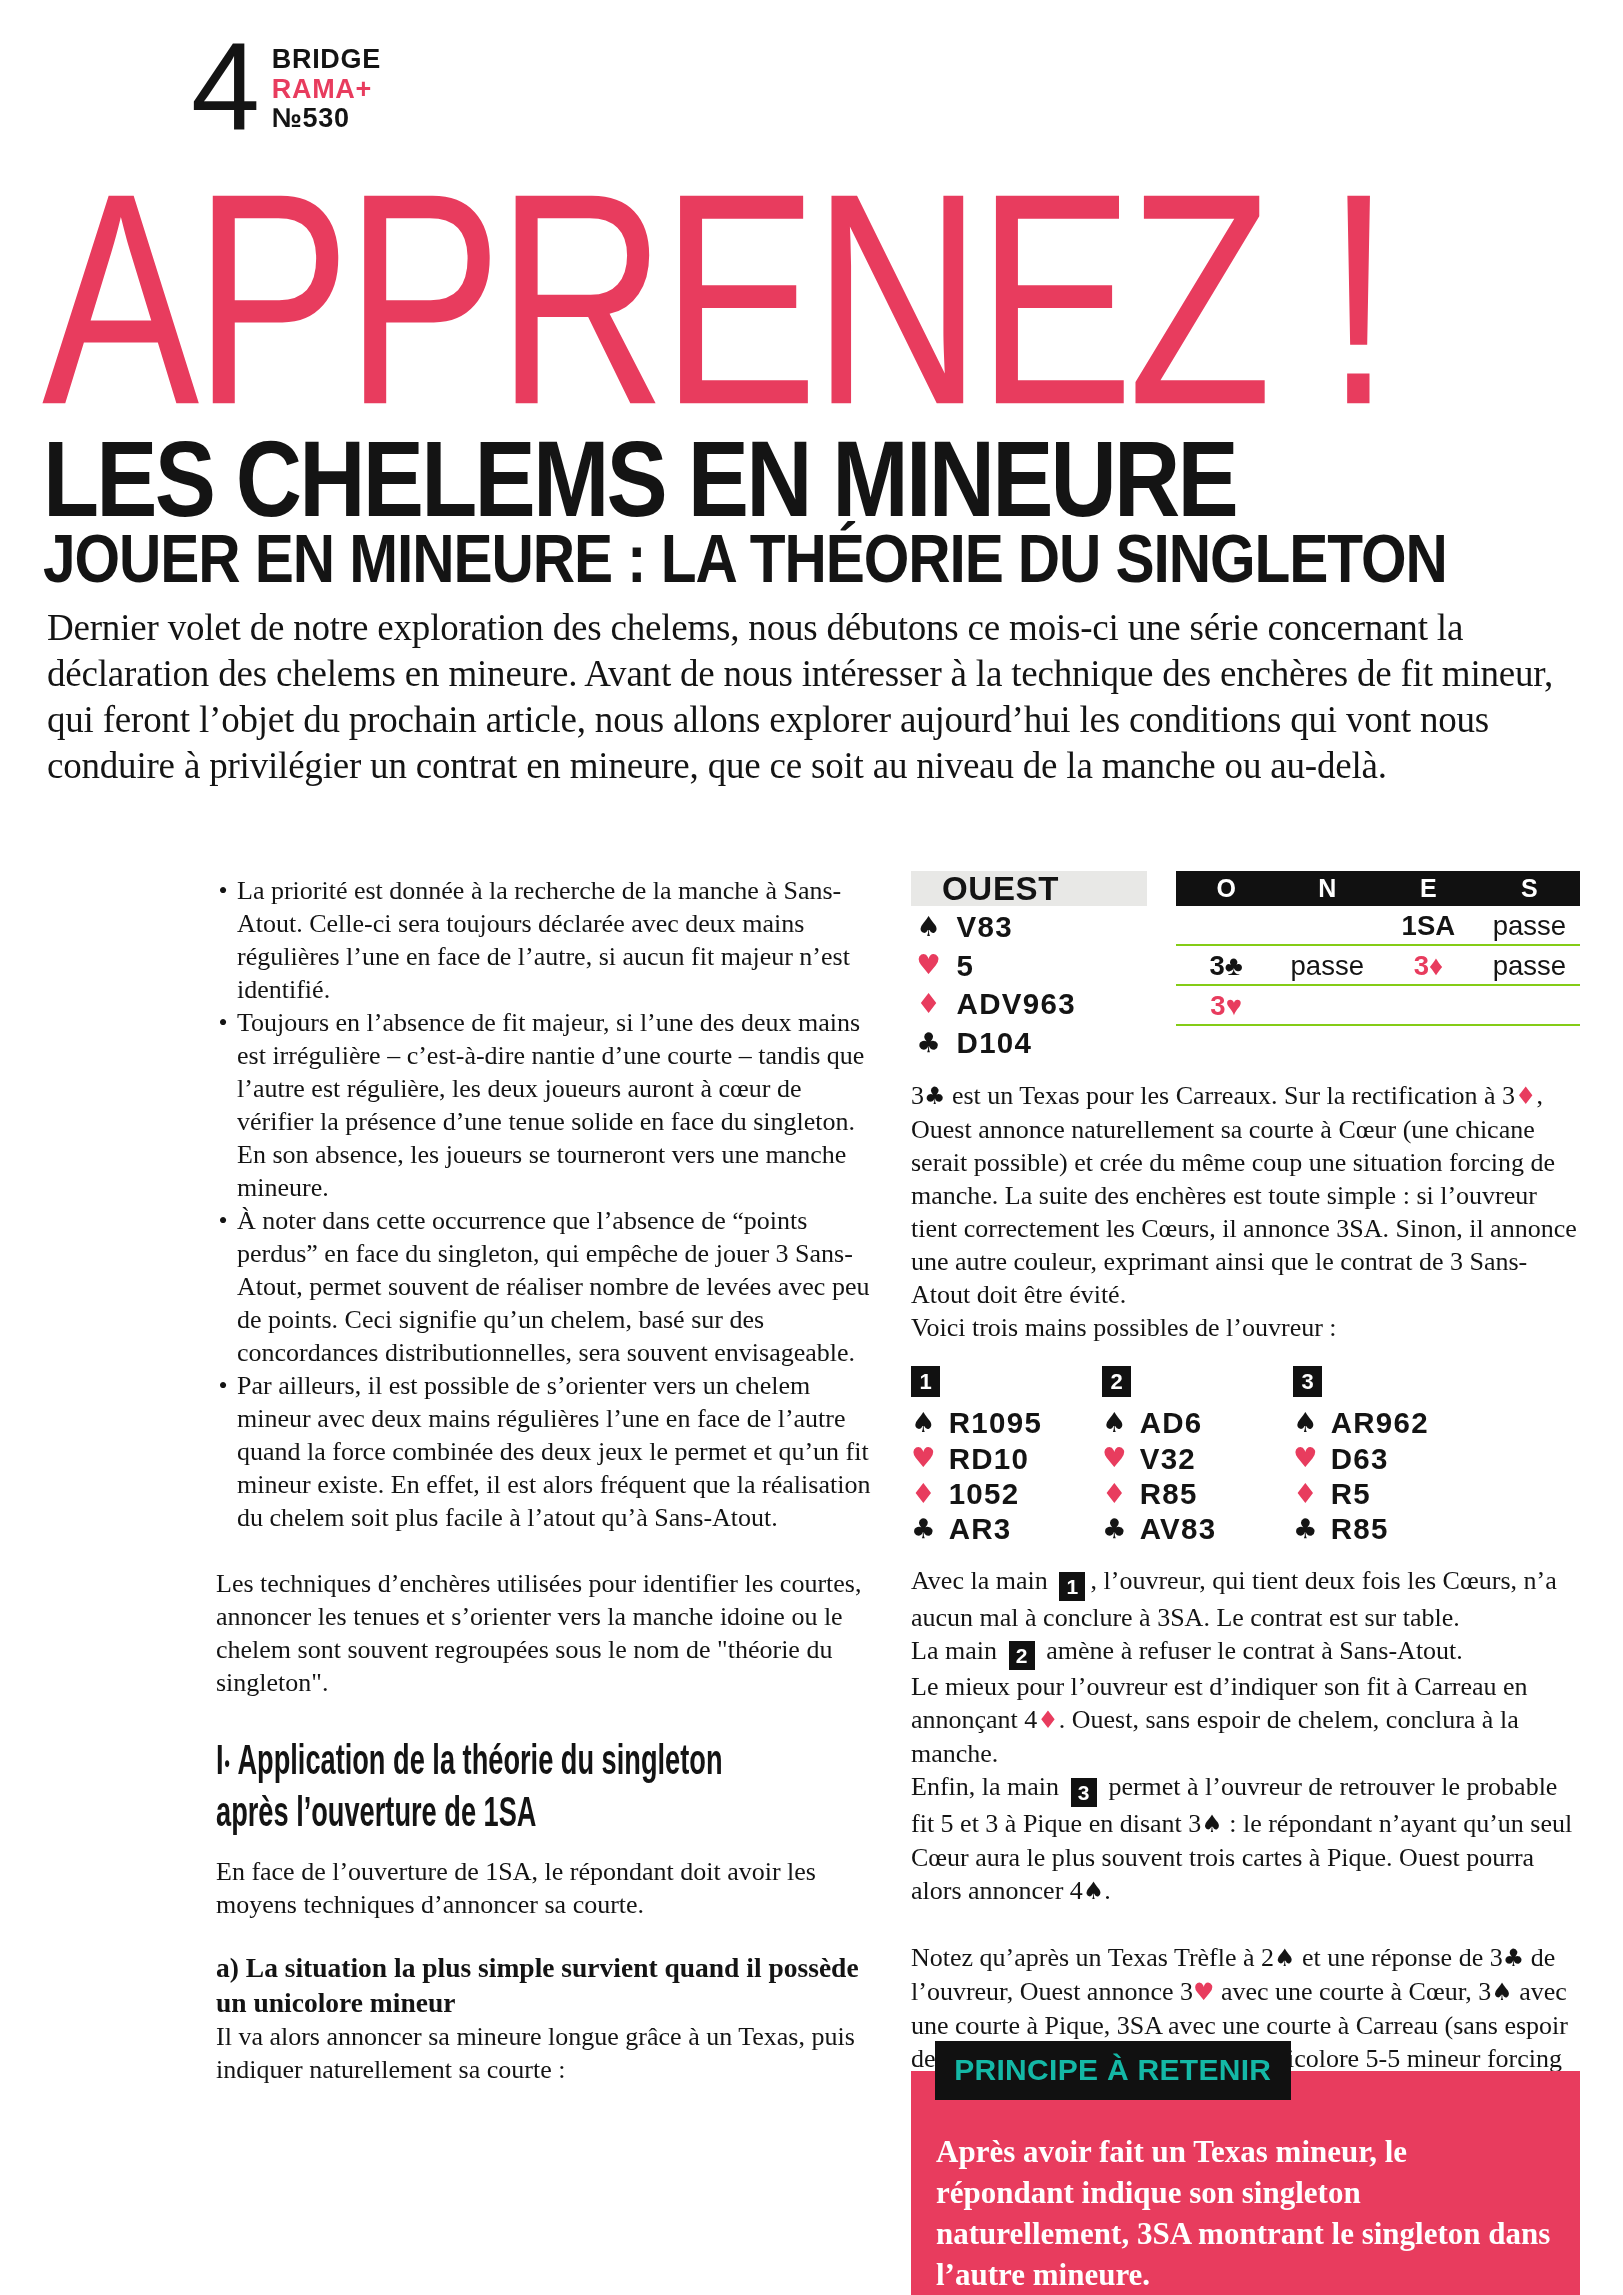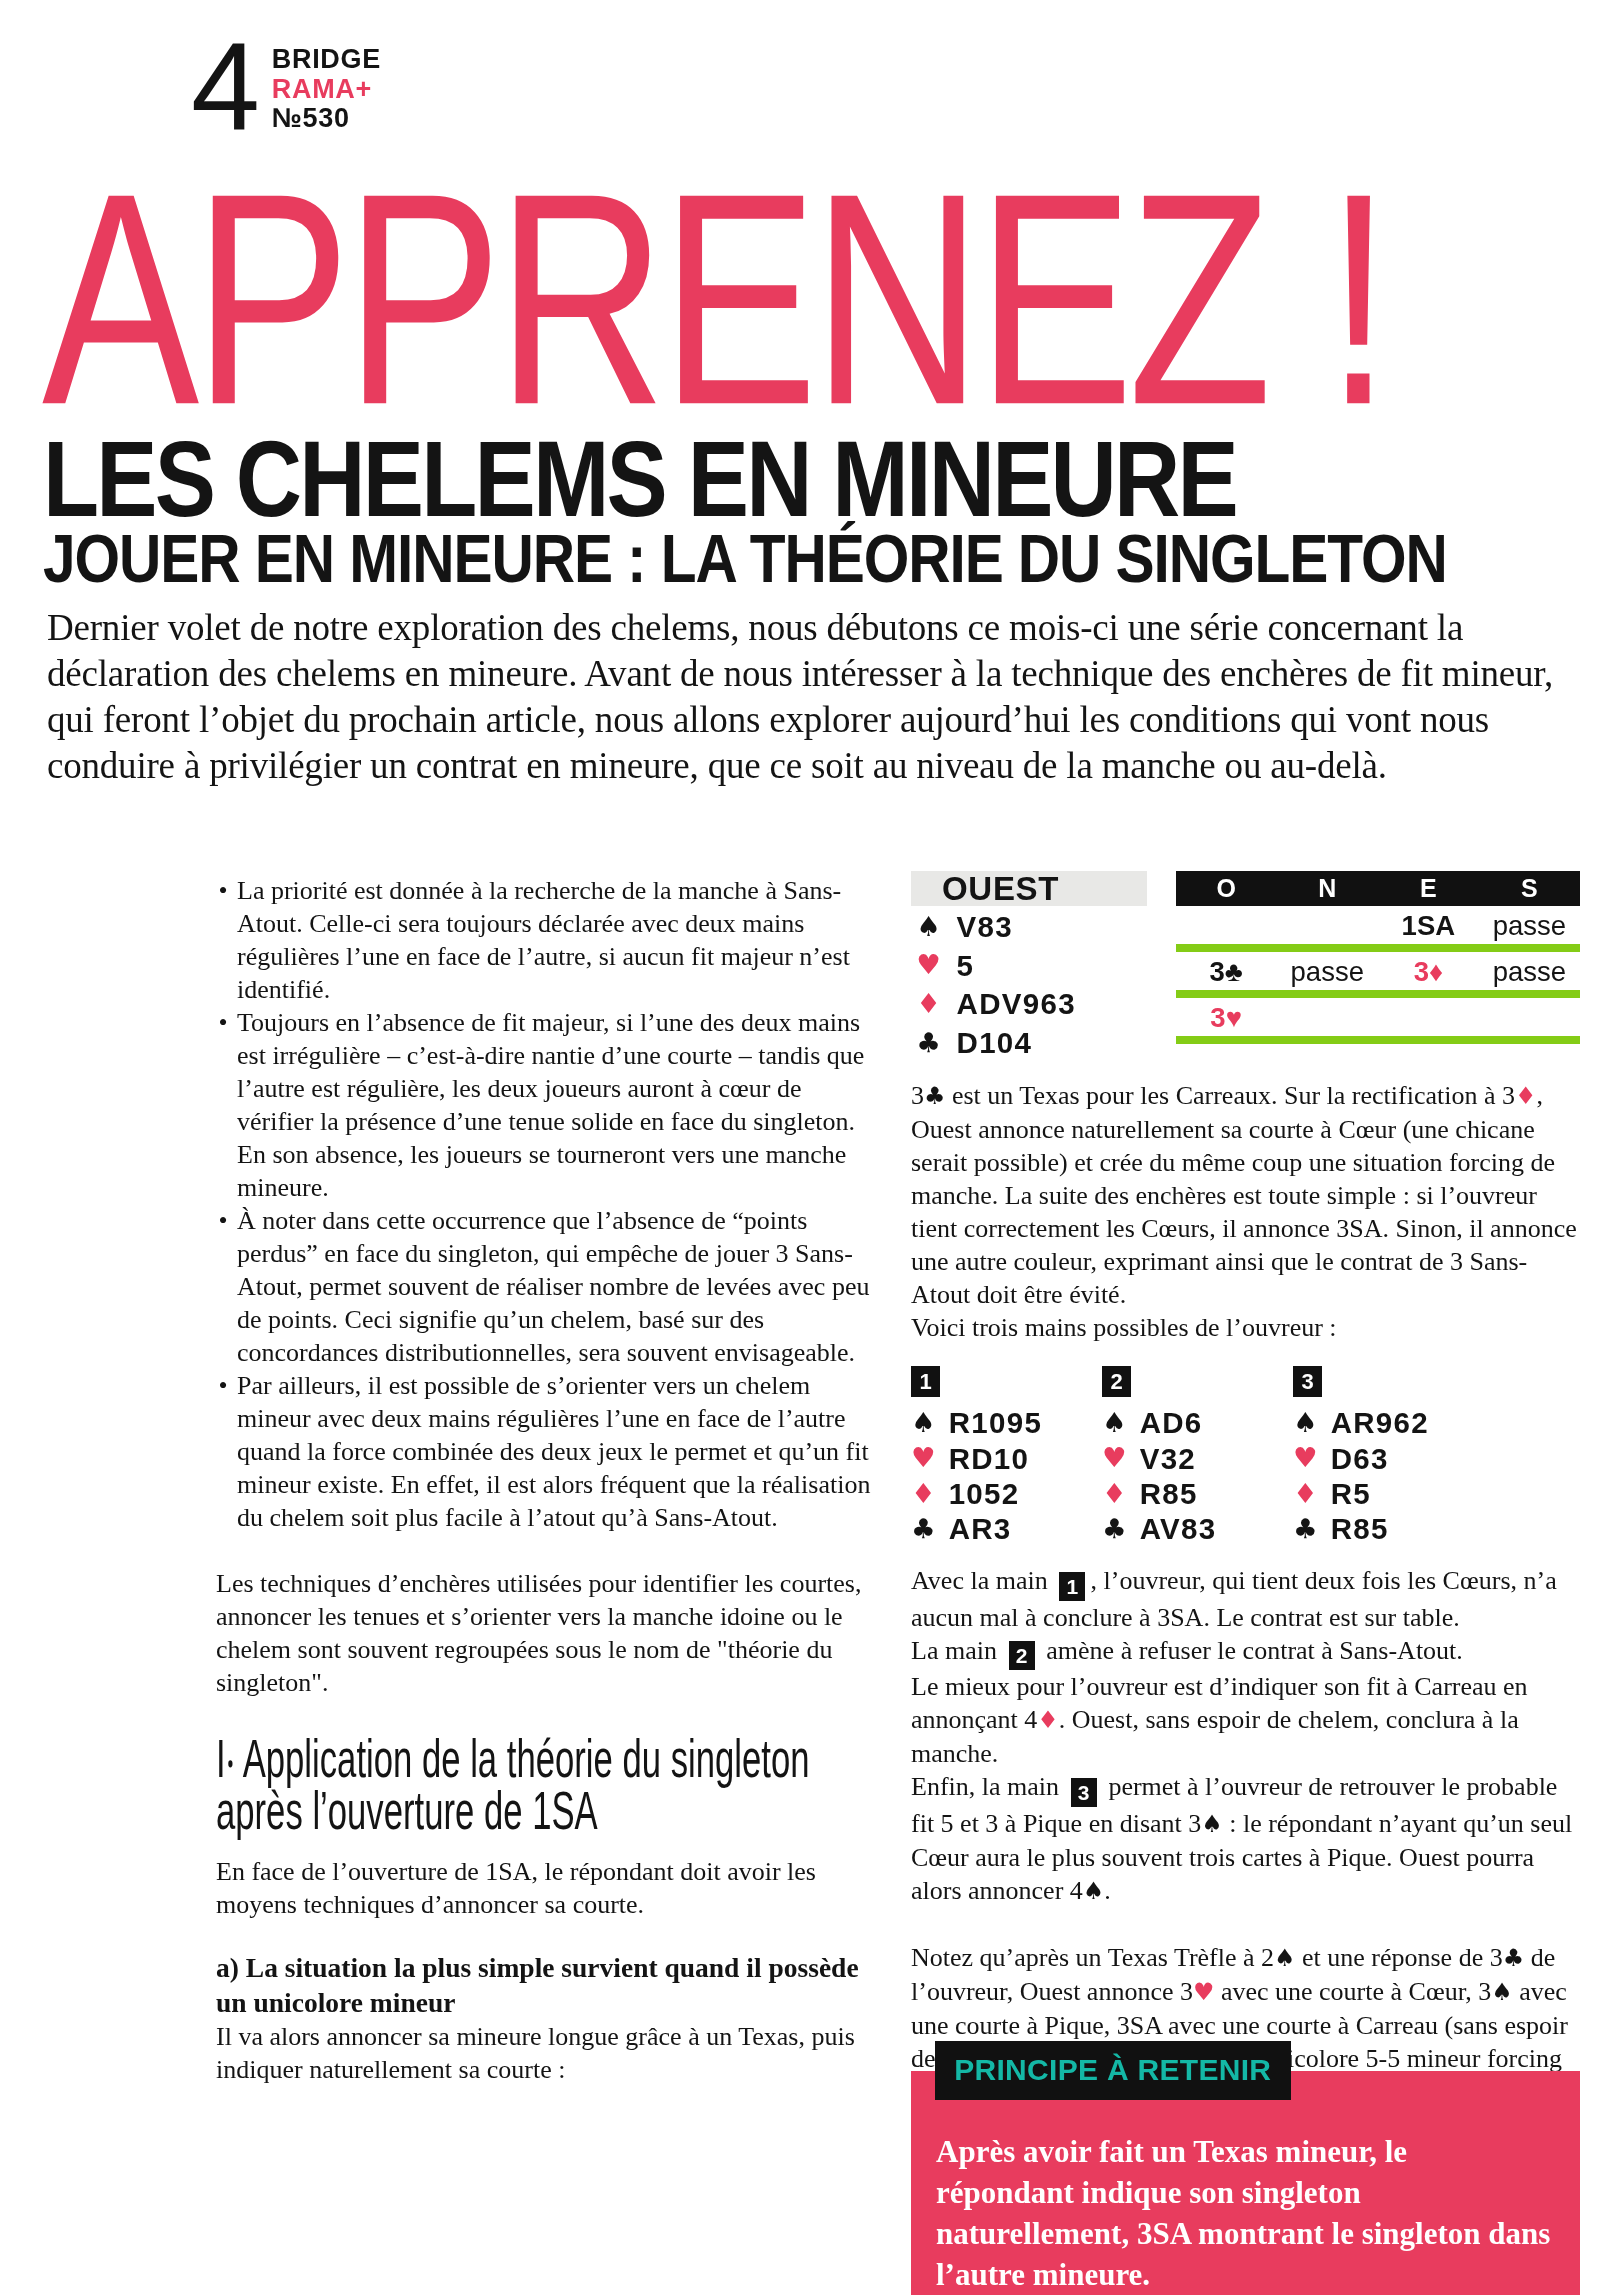--- a/index.html
+++ b/index.html
@@ -39,42 +39,42 @@
 
   
   .col-left{position:absolute;left:216px;top:874px;width:662px;font-size:26px;line-height:33px;}
   .col-right{position:absolute;left:911px;top:871px;width:669px;font-size:26px;line-height:33px;}
   .col-left p,.col-right p{margin:0;}
   .b-item{position:relative;padding-left:21px;}
   .b-item::before{content:"\2022";position:absolute;left:2.6px;}
   .gap50{height:33px;} .gap28{height:18.3px;}
 
   .sec-head{
-    font-family:"Liberation Sans",sans-serif;font-weight:400;font-size:51px;line-height:52px;
+    font-family:"Liberation Sans",sans-serif;font-weight:700;font-size:40px;line-height:52px;
     margin:34px 0 18.3px 0;
   }
   .sec-head .ln{display:block;transform:scale(0.68,1.05);transform-origin:0 50%;white-space:nowrap;}
   .sub-head{font-weight:700;font-size:27.5px;line-height:35px;margin-top:29px;}
   .sub-head .ln{display:block;white-space:nowrap;}
 
   
   .deal-row{display:flex;align-items:flex-start;}
   .west-box{width:236px;}
   .wb-head{background:var(--graybox);height:35px;display:flex;align-items:center;padding-left:31px;
     font-family:"Liberation Sans",sans-serif;font-weight:700;font-size:33px;letter-spacing:0.7px;}
   .wb-row{display:flex;align-items:center;height:36px;gap:15.7px;padding-left:5.2px;margin-top:2.6px;}
   .suit-sym{font-family:"DejaVu Sans",sans-serif;font-size:27.5px;line-height:1;}
   .red{color:var(--accent);}
   .cards{font-family:"Liberation Sans",sans-serif;font-weight:700;font-size:29.5px;letter-spacing:1.3px;}
 
   .bid-table{width:405px;margin-left:29px;}
   .bt-head{background:#111;height:35px;display:grid;grid-template-columns:repeat(4,1fr);align-items:center;
     color:#fff;font-family:"Liberation Sans",sans-serif;font-weight:700;font-size:25px;text-align:center;}
   .bt-row{display:grid;grid-template-columns:repeat(4,1fr);height:38px;align-items:center;text-align:center;
-    font-family:"Liberation Sans",sans-serif;font-size:27.5px;border-bottom:8px solid #84cc16;}
+    font-family:"Liberation Sans",sans-serif;font-size:27.5px;border-bottom:2px solid #84cc16;}
   .bid{font-weight:700;}
   .pk{color:var(--accent);}
 
   
   .hands{display:flex;margin-top:22px;}
   .hand{width:191px;}
   .hand-num{width:29px;height:31px;background:#111;color:#fff;display:flex;align-items:center;justify-content:center;
     font-family:"Liberation Sans",sans-serif;font-weight:700;font-size:22px;margin-bottom:9.2px;}
   .hand .wb-row{height:34px;padding-left:0;margin-top:1.3px;gap:13px;}
 

